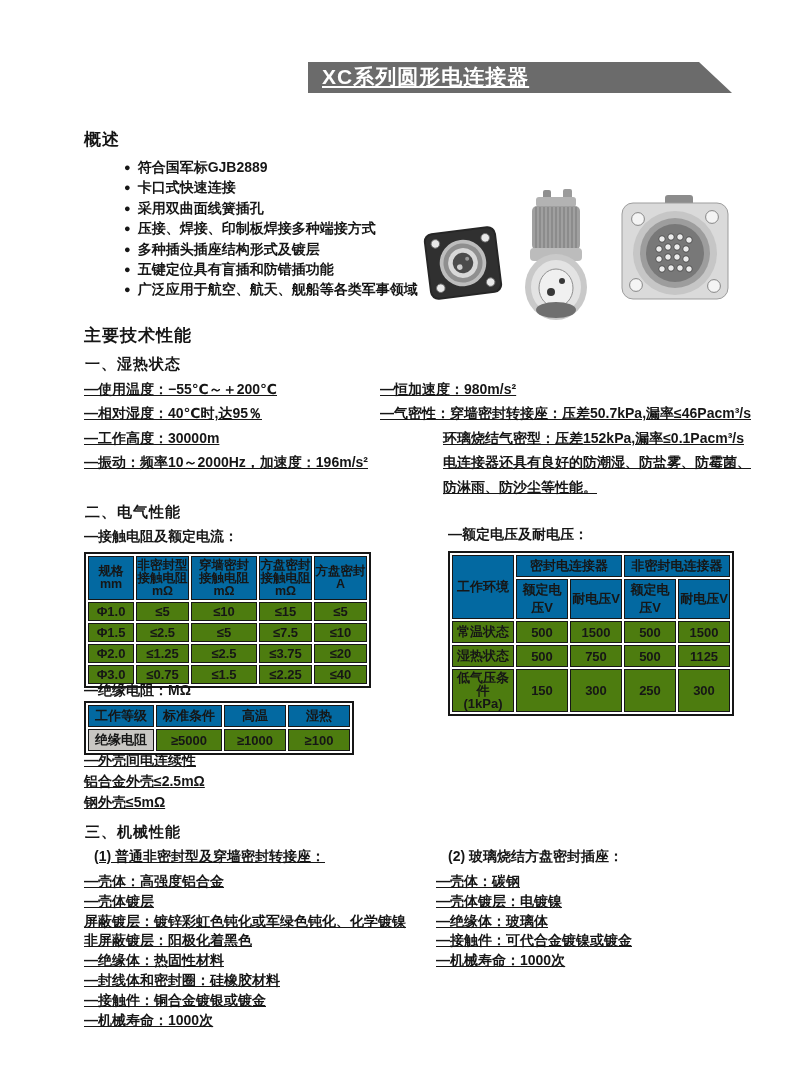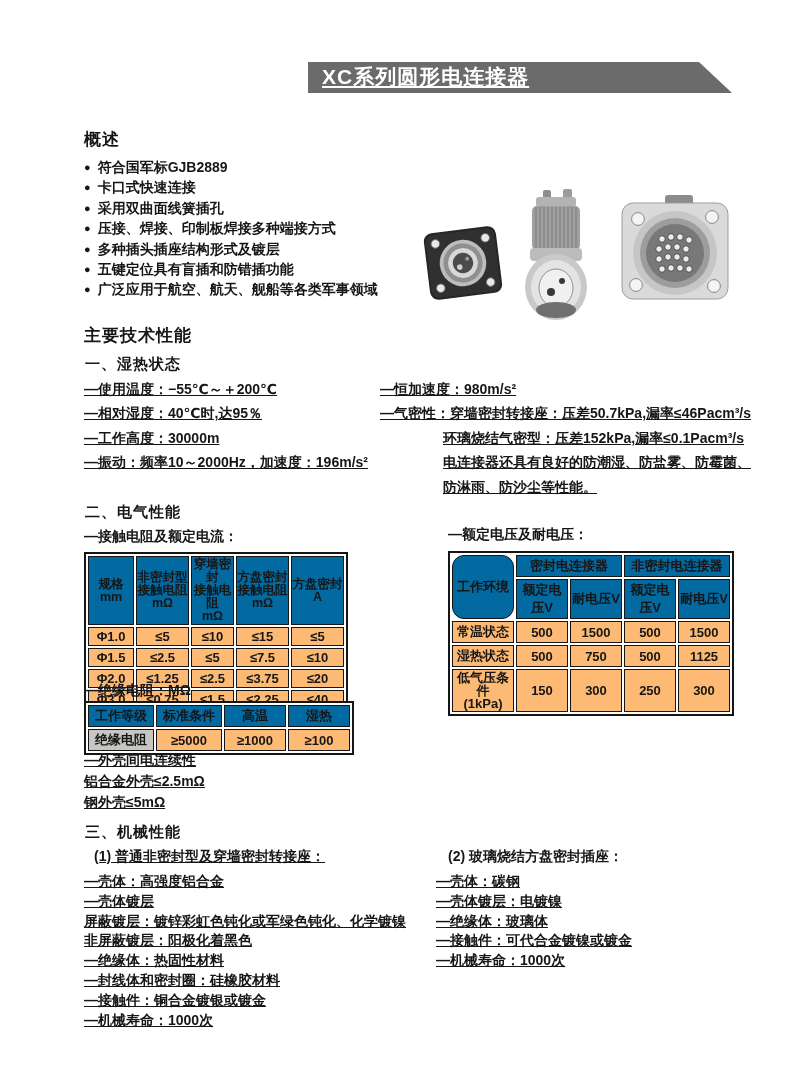--- a/index.html
+++ b/index.html
@@ -19,21 +19,21 @@
   .banner h1 {
     color:#ffffff; font-size:21px; font-weight:bold; line-height:30px;
     padding-left:14px; letter-spacing:1px; white-space:nowrap;text-decoration:underline;
   }
   
   .h-major { position:absolute; left:84px; font-size:17px; font-weight:bold; letter-spacing:1px; }
   .h-sub   { position:absolute; left:85px; font-size:15px; font-weight:bold; letter-spacing:1px; }
   .caption { position:absolute; font-size:14px; font-weight:bold; white-space:nowrap; }
   
   .bullets { position:absolute; left:84px; top:157px; list-style:none; }
-  .bullets li { font-size:14px; font-weight:bold; line-height:20.4px; white-space:nowrap; }
+  .bullets li { font-size:14px; font-weight:bold; line-height:20.4px; white-space:nowrap;margin-left:40px; }
   .bullets .dot { font-size:11px; margin-right:7px; vertical-align:1px; }
   
   .photos { position:absolute; left:408px; top:185px; width:360px; height:140px; }
   .photos svg { position:absolute; }
   
   .lines { position:absolute;text-decoration:underline; }
   .lines div { font-size:14px; font-weight:bold; white-space:nowrap; }
   .env-left  { left:84px;  top:377px; }
   .env-left div  { line-height:24.4px; }
   .env-right { left:380px; top:377px; }
@@ -50,29 +50,29 @@
   
   table.dtable {
     position:absolute; border-collapse:separate; border-spacing:2px;
     border:2px solid #161616; background:#ffffff; table-layout:fixed;
   }
   .dtable th, .dtable td {
     border:1px solid #161616; text-align:center; vertical-align:middle;
     font-size:13px; font-weight:bold; padding:1px 0; overflow:hidden;
   }
   .dtable th { background:#0369a1; }
-  .dtable td { background:#fdba74; }
+  .dtable td { background:#4d7c0f; }
   .pre { white-space:pre-line; line-height:13px; }
   #contact-table   { left:84px;  top:552px; }
   #contact-table th { font-size:12.5px; height:44px; }
   #contact-table td { height:19px; }
   #voltage-table   { left:448px; top:551px; }
   #voltage-table th { height:18px; }
   #voltage-table td { height:19px; }
-  #voltage-table .corner { font-size:13px;border-radius:12px; }
+  #voltage-table .corner { font-size:13px; }
   #insulation-table { left:84px; top:701px; }
   #insulation-table th, #insulation-table td { height:17px; }
 </style>
 </head>
 <body>
 
 <div id="page">
 
   <div class="banner">
     <h1>XC系列圆形电连接器</h1>
@@ -187,21 +187,21 @@
   <div class="caption" style="left:84px; top:528px;">—接触电阻及额定电流：</div>
 
   <table class="dtable" id="contact-table">
     <tbody>
         <tr>
       <th style="width:46px;" class="pre">规格
 mm</th>
       <th style="width:53px;" class="pre">非密封型
 接触电阻
 mΩ</th>
-      <th style="width:43px;margin-left:28px;" class="pre">穿墙密封
+      <th style="width:66px;margin-left:28px;" class="pre">穿墙密封
 接触电阻
 mΩ</th>
       <th style="width:53px;" class="pre">方盘密封
 接触电阻
 mΩ</th>
       <th style="width:53px;" class="pre">方盘密封
 A</th>
     </tr>
     <tr>
       <td>Φ1.0</td>

